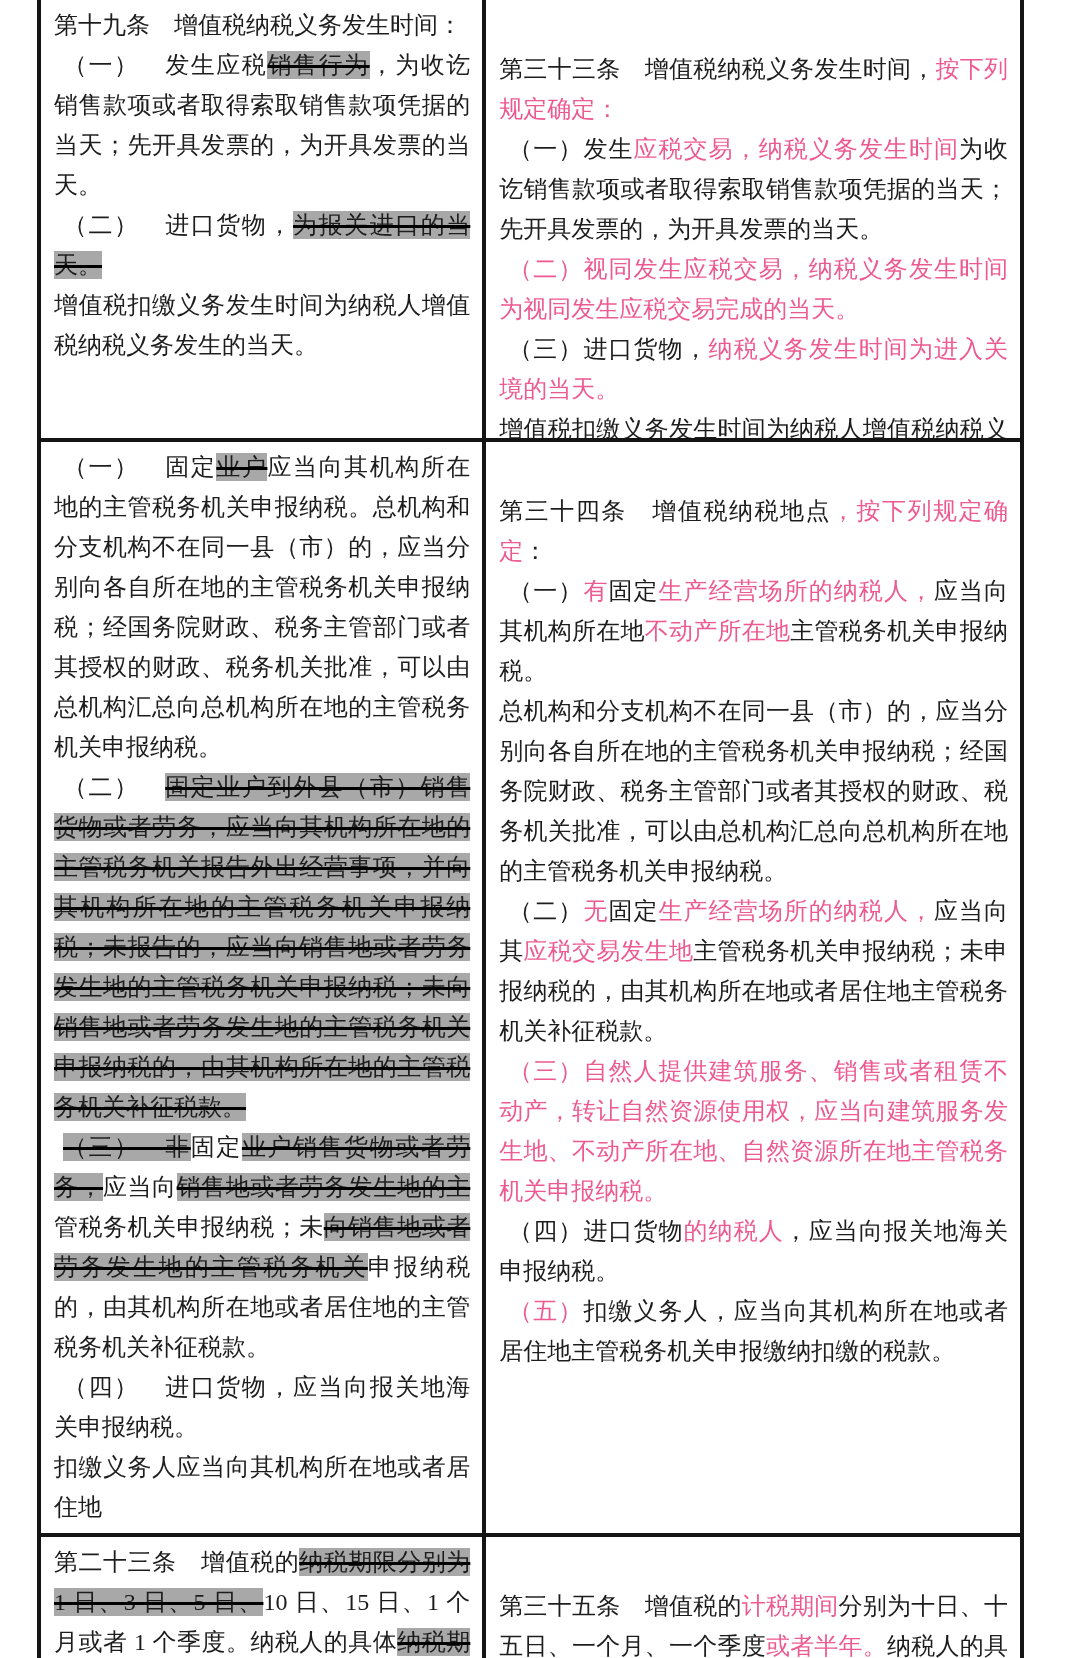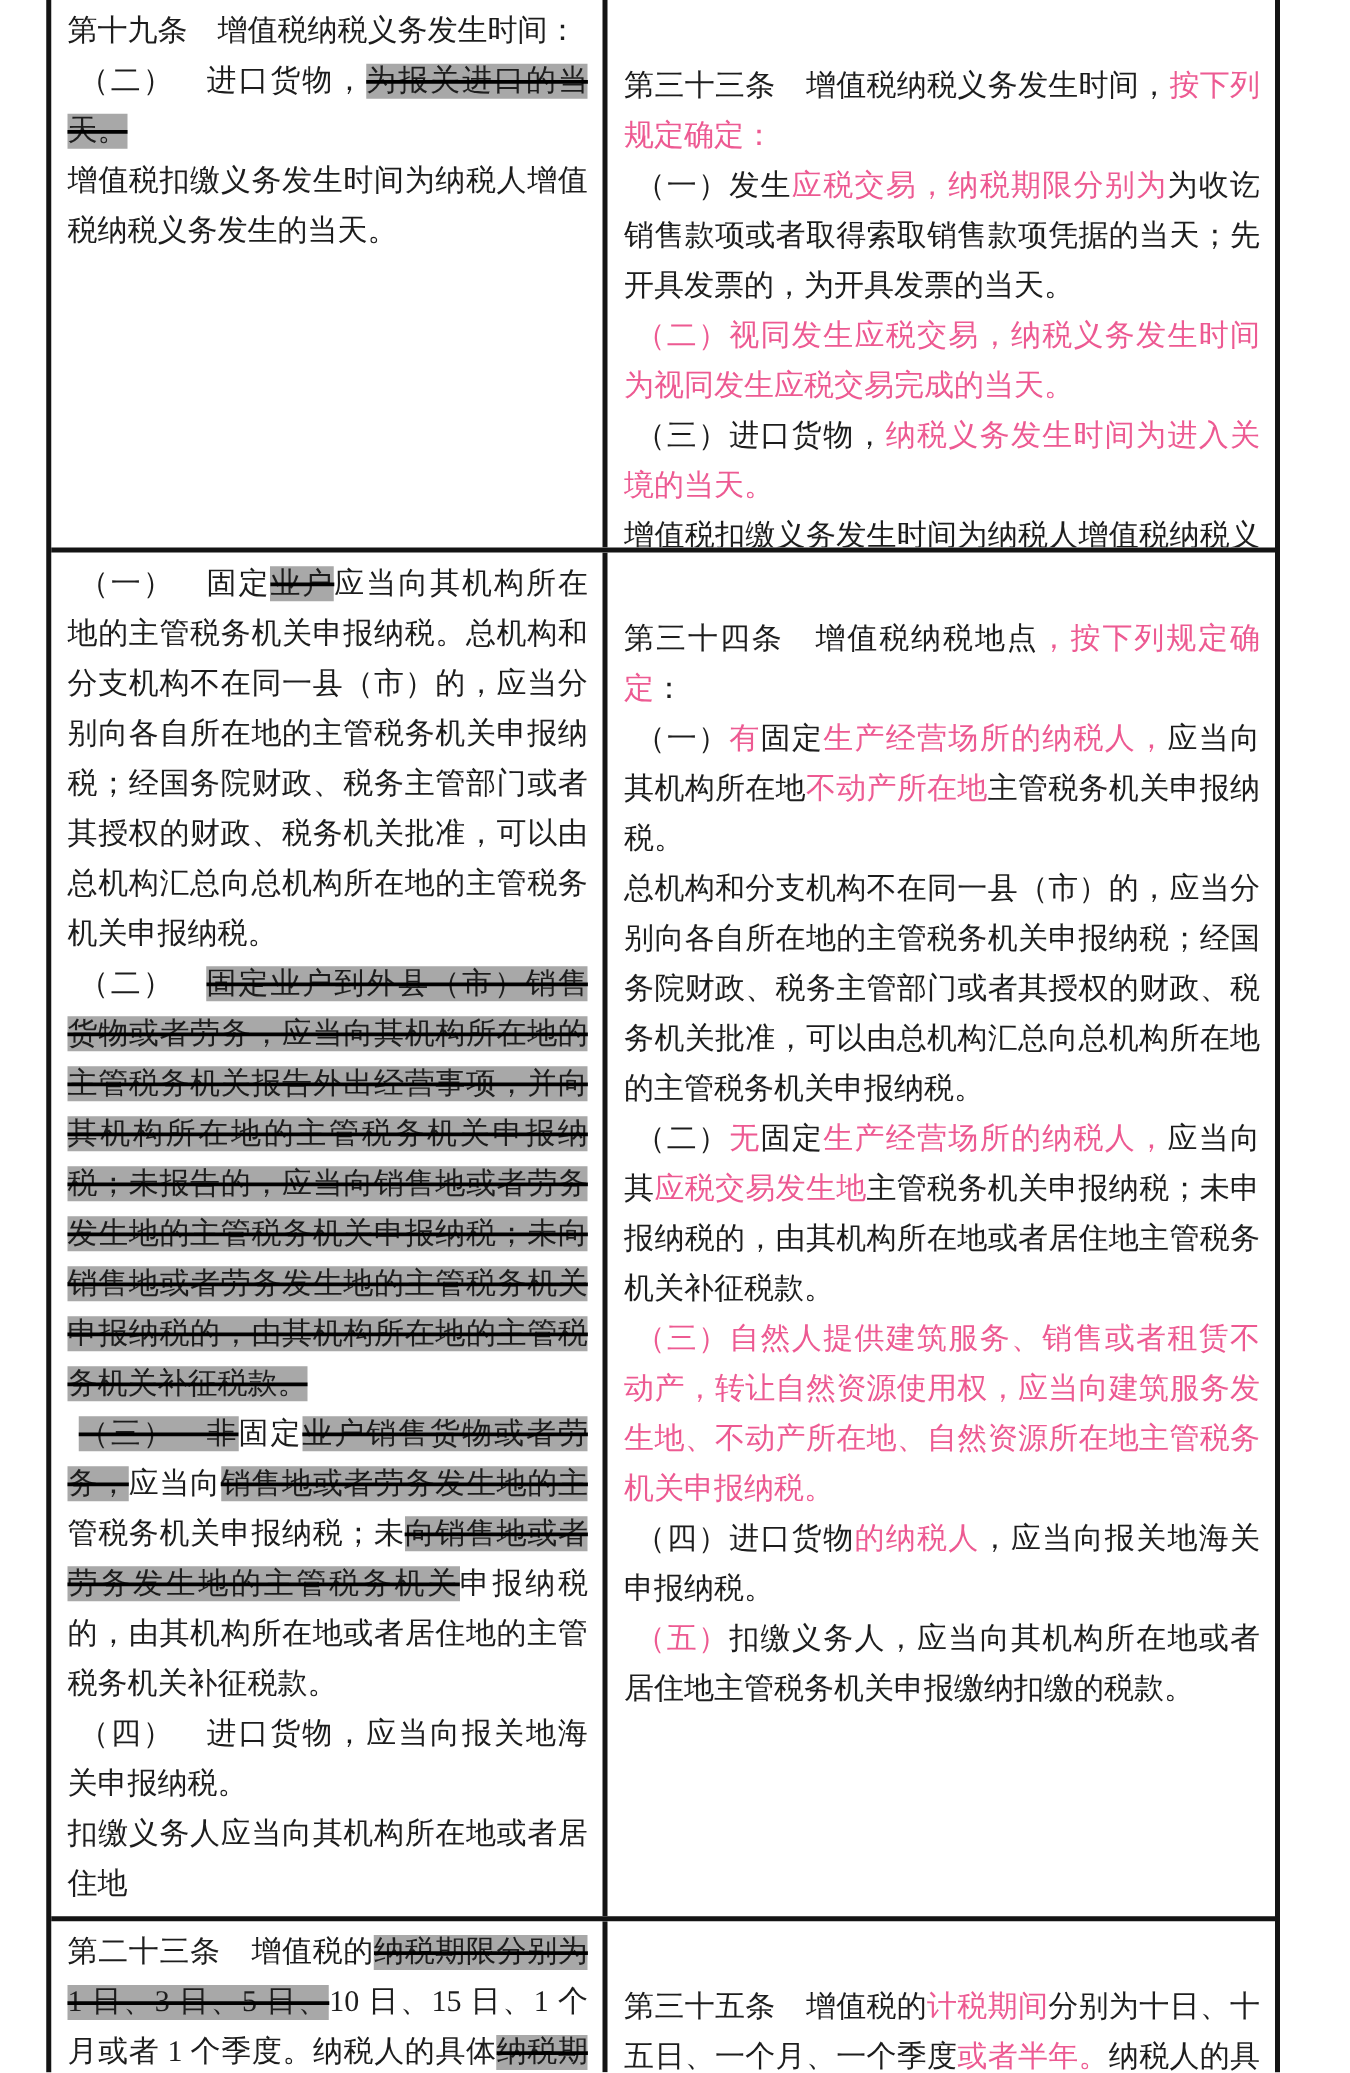--- a/index.html
+++ b/index.html
@@ -26,26 +26,27 @@
   .run-a{color:#ed5a92;}
 </style>
 </head>
 <body>
 
 <div class="page">
   <div class="cmp-table">
       <div class="row row-1">
         <div class="cell left">
           <p><span class="run-n">第十九条　增值税纳税义务发生时间：</span></p>
+          <p class="ind"><span class="run-n">（一）　发生应税</span><span class="run-d">销售行为</span><span class="run-n">，为收讫销售款项或者取得索取销售款项凭据的当天；先开具发票的，为开具发票的当天。</span></p>
           <p class="ind"><span class="run-n">（二）　进口货物，</span><span class="run-d">为报关进口的当天。</span></p>
           <p><span class="run-n">增值税扣缴义务发生时间为纳税人增值税纳税义务发生的当天。</span></p>
         </div>
         <div class="cell right">
           <p><span class="run-n">第三十三条　增值税纳税义务发生时间，</span><span class="run-a">按下列规定确定：</span></p>
-          <p class="ind"><span class="run-n">（一）发生</span><span class="run-a">应税交易，纳税期限分别为</span><span class="run-n">为收讫销售款项或者取得索取销售款项凭据的当天；先开具发票的，为开具发票的当天。</span></p>
+          <p class="ind"><span class="run-n">（一）发生</span><span class="run-a">应税交易，纳税义务发生时间</span><span class="run-n">为收讫销售款项或者取得索取销售款项凭据的当天；先开具发票的，为开具发票的当天。</span></p>
           <p class="ind"><span class="run-a">（二）视同发生应税交易，纳税义务发生时间为视同发生应税交易完成的当天。</span></p>
           <p class="ind"><span class="run-n">（三）进口货物，</span><span class="run-a">纳税义务发生时间为进入关境的当天。</span></p>
           <p><span class="run-n">增值税扣缴义务发生时间为纳税人增值税纳税义务发生的当天。</span></p>
         </div>
       </div>
       <div class="row row-2">
         <div class="cell left">
           <p class="ind"><span class="run-n">（一）　固定</span><span class="run-d">业户</span><span class="run-n">应当向其机构所在地的主管税务机关申报纳税。总机构和分支机构不在同一县（市）的，应当分别向各自所在地的主管税务机关申报纳税；经国务院财政、税务主管部门或者其授权的财政、税务机关批准，可以由总机构汇总向总机构所在地的主管税务机关申报纳税。</span></p>
           <p class="ind"><span class="run-n">（二）　</span><span class="run-d">固定业户到外县（市）销售货物或者劳务，应当向其机构所在地的主管税务机关报告外出经营事项，并向其机构所在地的主管税务机关申报纳税；未报告的，应当向销售地或者劳务发生地的主管税务机关申报纳税；未向销售地或者劳务发生地的主管税务机关申报纳税的，由其机构所在地的主管税务机关补征税款。</span></p>
           <p class="ind"><span class="run-d">（三）　非</span><span class="run-n">固定</span><span class="run-d">业户销售货物或者劳务，</span><span class="run-n">应当向</span><span class="run-d">销售地或者劳务发生地的主</span><span class="run-n">管税务机关申报纳税；未</span><span class="run-d">向销售地或者劳务发生地的主管税务机关</span><span class="run-n">申报纳税的，由其机构所在地或者居住地的主管税务机关补征税款。</span></p>

